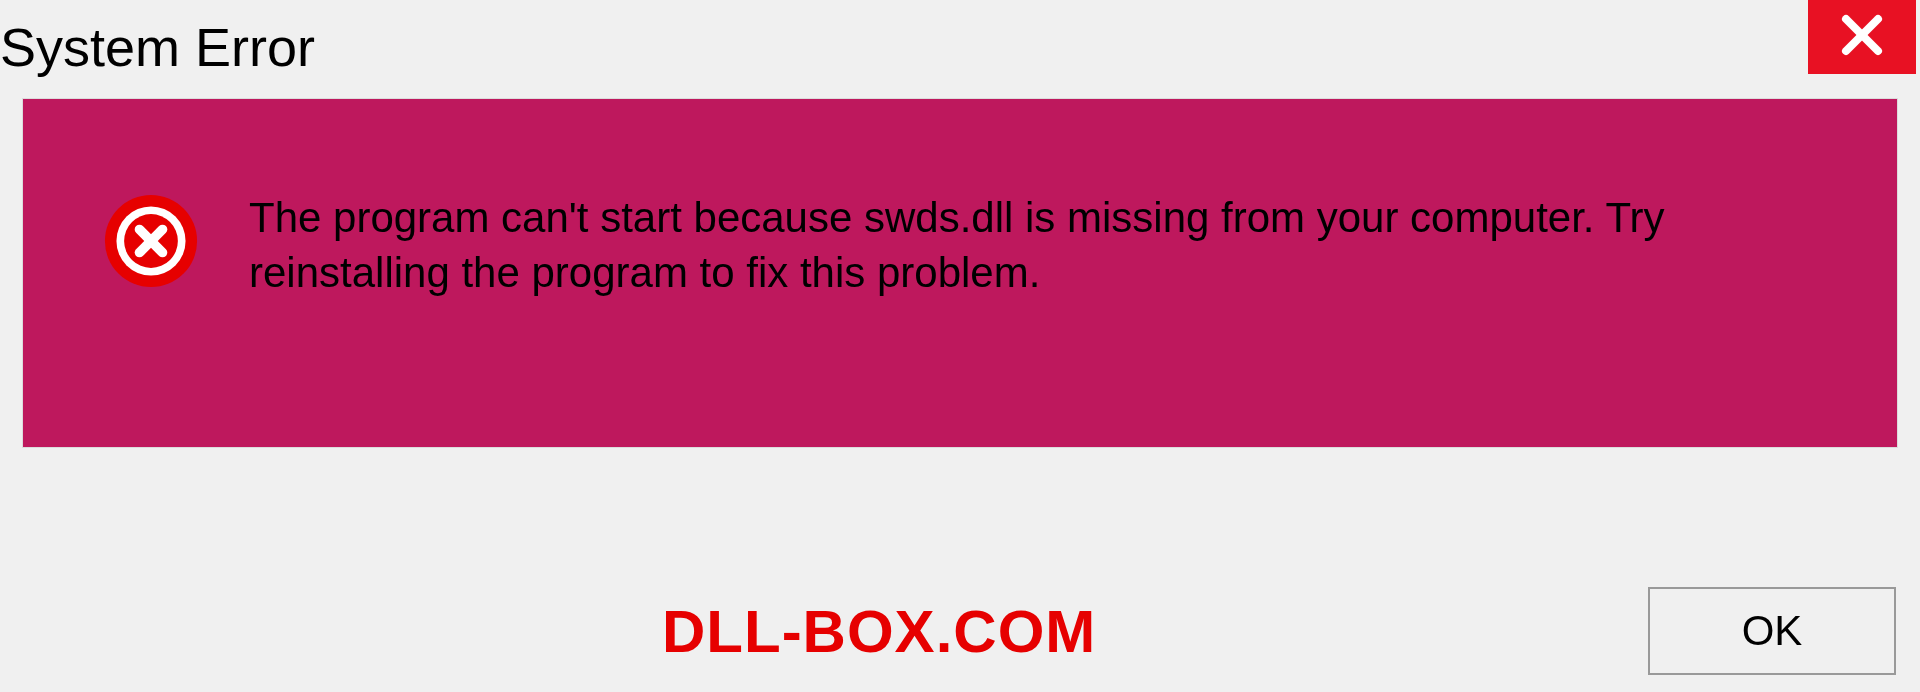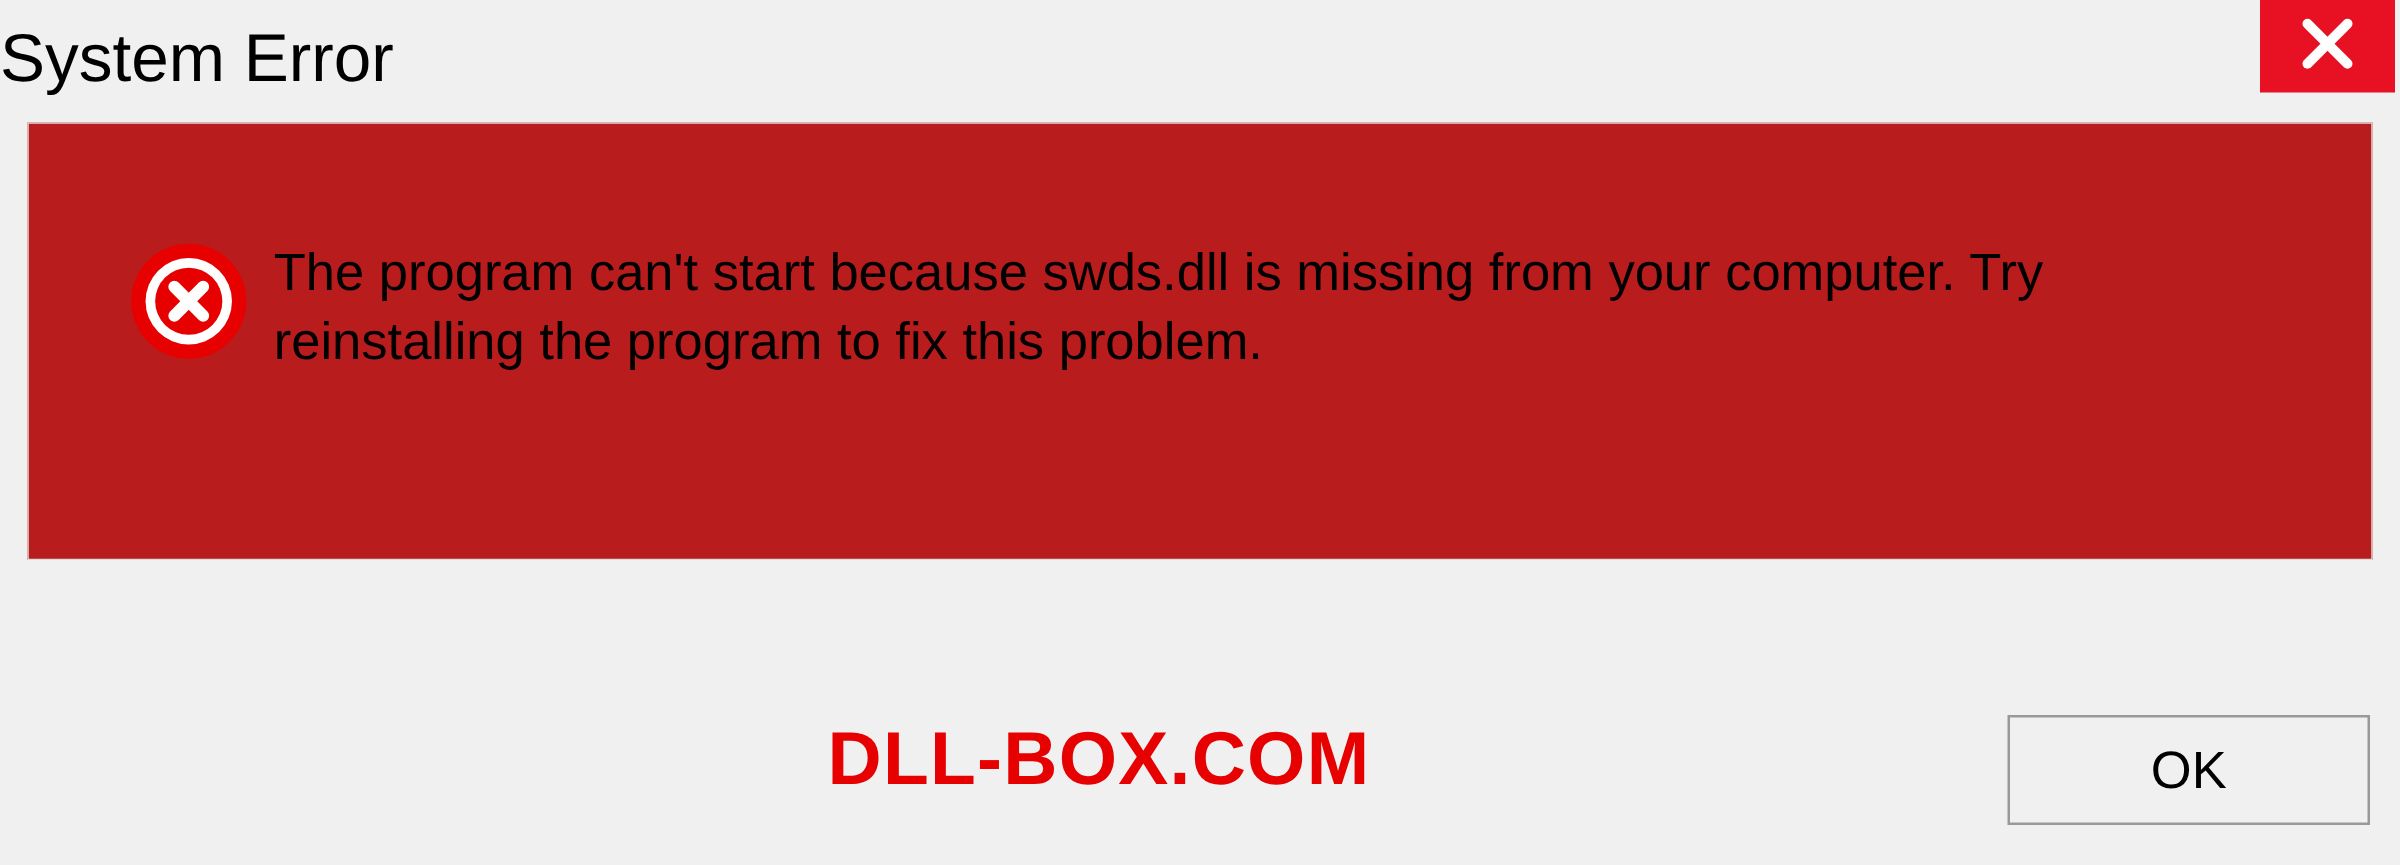--- a/index.html
+++ b/index.html
@@ -38,65 +38,65 @@
       align-items: center;
       justify-content: center;
       cursor: pointer;
     }
     .close-btn svg {
       width: 44px;
       height: 44px;
     }
     .content-panel {
       margin: 4px 22px 0 22px;
-      background: #b91c1c;
+      background: #be185d;
       border: 1px solid #dcdcdc;
       height: 350px;
       display: flex;
       align-items: flex-start;
       padding: 90px 60px 40px 80px;
-      gap: 20px;
+      gap: 50px;
     }
     .error-icon-wrap {
       flex-shrink: 0;
       width: 96px;
       height: 96px;
       margin-top: 4px;
     }
     .error-icon-wrap svg {
       width: 100%;
       height: 100%;
     }
     .message-text {
       font-size: 42px;
       line-height: 1.3;
       color: #000;
       font-weight: 400;
       padding-top: 2px;
     }
     .footer {
       position: absolute;
-      bottom: 32px;
+      bottom: 17px;
       left: 0;
       right: 0;
       padding: 0 22px 0 22px;
       display: flex;
-      align-items: flex-start;
+      align-items: center;
       justify-content: space-between;
     }
     .watermark {
       font-size: 60px;
       font-weight: 800;
       color: #e60000;
       letter-spacing: 1px;
       font-family: Arial, sans-serif;
       margin-left: 640px;
     }
     .ok-btn {
-      width: 290px;
+      width: 248px;
       height: 88px;
       background: #f0f0f0;
       border: 2px solid #999;
       font-size: 42px;
       color: #000;
       display: flex;
       align-items: center;
       justify-content: center;
       cursor: pointer;
       font-family: "Segoe UI", Tahoma, Arial, sans-serif;

